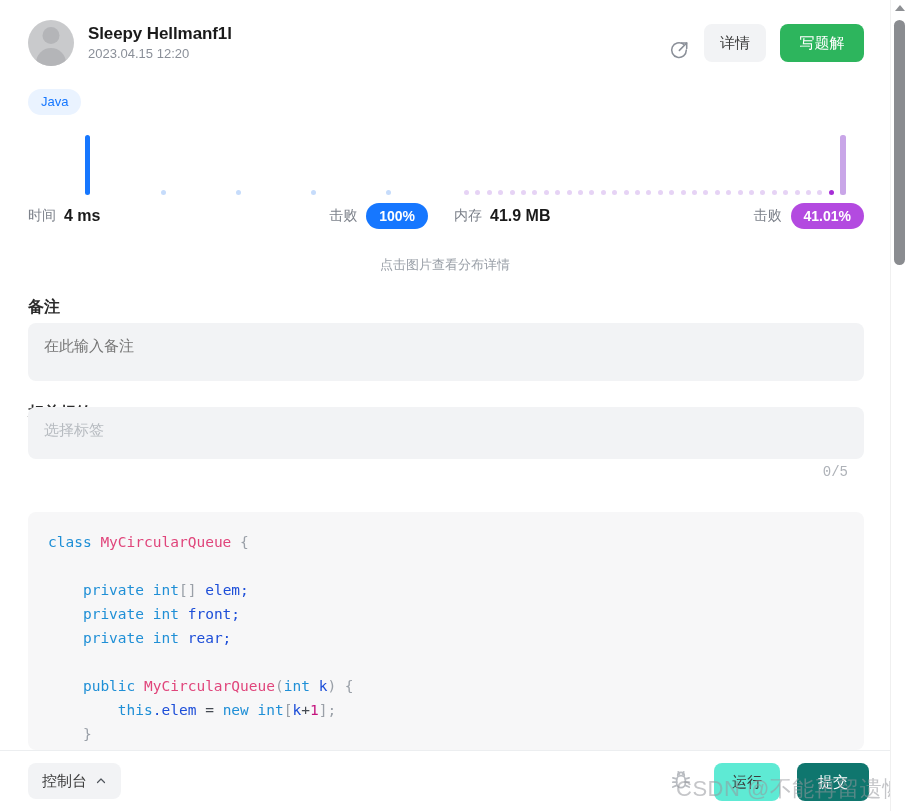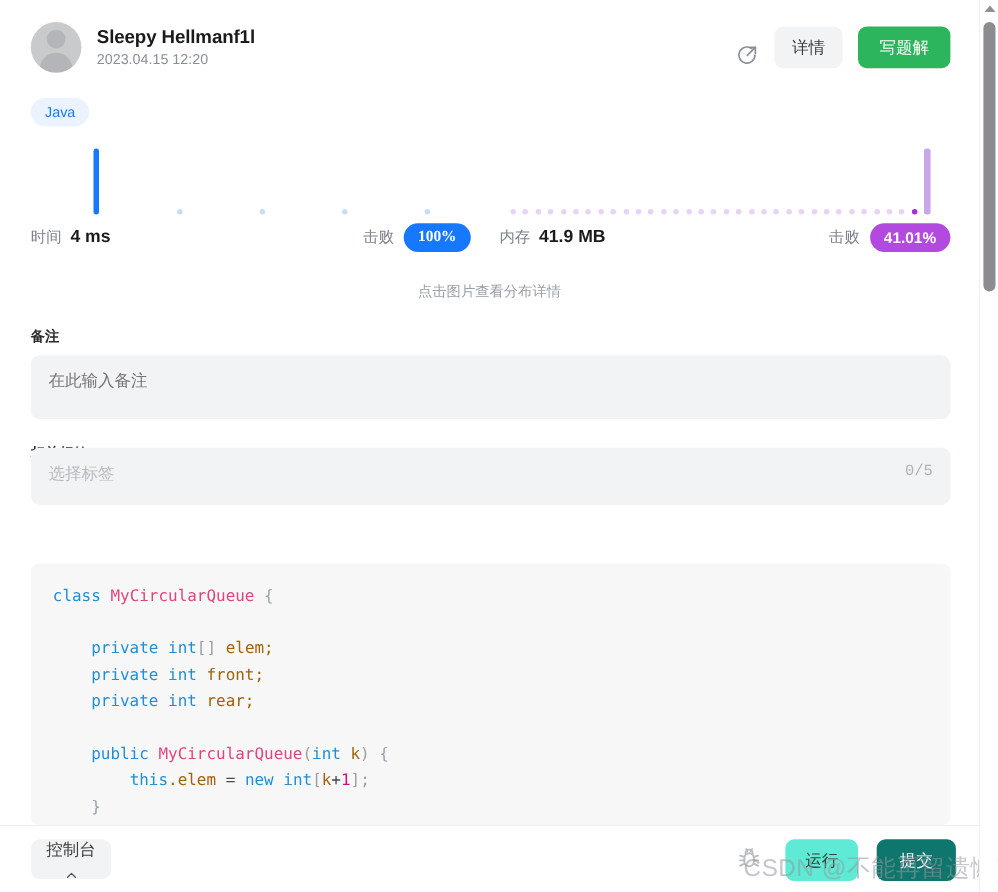--- a/index.html
+++ b/index.html
@@ -106,76 +106,75 @@
     margin-top: 8px; display: flex; align-items: center; height: 26px;
   }
   .stat-label { font-size: 14px; color: #7d828b; }
   .stat-value { font-size: 16px; font-weight: bold; color: #1a1a1a; margin-left: 8px; }
   .stat-beat-label { font-size: 14px; color: #7d828b; margin-left: auto; }
   .badge {
     margin-left: 9px; border-radius: 13px; color: #fff;
     font-size: 14px; font-weight: bold; line-height: 14px;
     padding: 6px 13px; display: inline-block;
   }
-  .badge-blue { background: #1677ff; font-family: Liberation Serif, serif; }
+  .badge-blue { background: #1677ff; }
   .badge-purple { background: #b34ae0; }
 
   .chart-hint {
     position: absolute; left: 0; top: 256px; width: 890px;
     text-align: center; font-size: 13px; color: #9aa0a8;
   }
 
   
   .field-label {
-    position: absolute; left: 28px; font-size: 13px; color: #2b2b2b; font-weight: bold;
+    position: absolute; left: 28px; font-size: 16px; color: #2b2b2b; font-weight: bold;
   }
   .field-box {
     position: absolute; left: 28px; width: 836px;
     background: #f2f3f5; border-radius: 8px; border: none;
     color: #b7bbc0; font-size: 15px;
     font-family: "Liberation Sans", "DejaVu Sans", sans-serif;
     padding: 14px 16px; resize: none; outline: none;
   }
   #remark-label { top: 297px; }
   #remark-input { top: 323px; height: 58px; }
   #tags-label { top: 403px; }
   #tags-input { top: 407px; height: 52px; display: flex; align-items: flex-start; font-family: Liberation Mono, monospace; }
   .tags-placeholder { color: #b7bbc0; font-size: 15px; }
-  .tags-count { margin-left: auto; color: #aeb2b8; font-size: 14px; }
+  .tags-count { margin-left: auto; color: #aeb2b8; font-size: 14px; margin-top: 43px; }
 
   
   .code-wrap {
     position: absolute; left: 28px; top: 512px; width: 836px; height: 238px;
     background: #f7f7f8; border-radius: 8px; overflow: hidden;
   }
   .code {
     padding: 18px 20px;
     font-family: "DejaVu Sans Mono", "Liberation Mono", monospace;
     font-size: 14.5px; line-height: 24px; white-space: pre;
   }
   .kw  { color: #1f8fd6; }
   .cls { color: #e0457b; }
-  .pln { color: #a16207; margin-top: 24px; }
+  .pln { color: #1d4ed8; margin-top: 24px; }
   .num { color: #c4137d; }
   .op  { color: #444a52; }
   .pun { color: #9aa0a8; }
 
   
   .bottom-bar {
     position: absolute; left: 0; top: 750px; width: 890px; height: 61px;
     background: #ffffff; border-top: 1px solid #eceef0;
   }
   .console-btn {
     position: absolute; left: 28px; top: 12px; height: 36px;
     background: #f2f3f5; border-radius: 8px; border: none;
     display: flex; align-items: center; gap: 8px;
     padding: 0 14px; cursor: pointer;
     font-size: 15px; color: #3c3c3c;
     font-family: "Liberation Sans", "DejaVu Sans", sans-serif;
-    flex-direction: column;
   }
   .chev-up { display: block; width: 12px; height: 12px; color: #50555c; }
   .bug-icon { position: absolute; right: 196px; top: 16px; width: 26px; height: 26px; color: #b9bcc1; }
   .btn-run {
     position: absolute; right: 110px; top: 12px;
     width: 66px; height: 38px; background: #5eead4; color: #3c3c3c; font-size: 15px;
   }
   .btn-submit {
     position: absolute; right: 21px; top: 12px;
     width: 72px; height: 38px; background: #0f766e; color: #ffffff; font-size: 15px;

